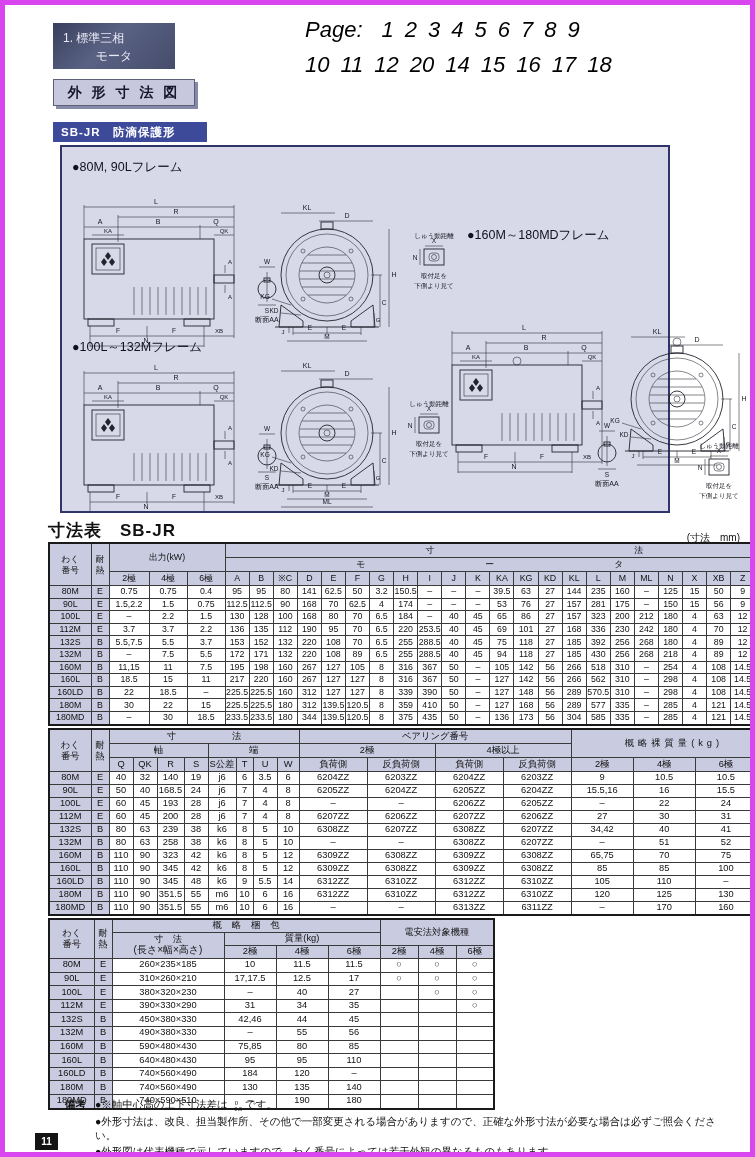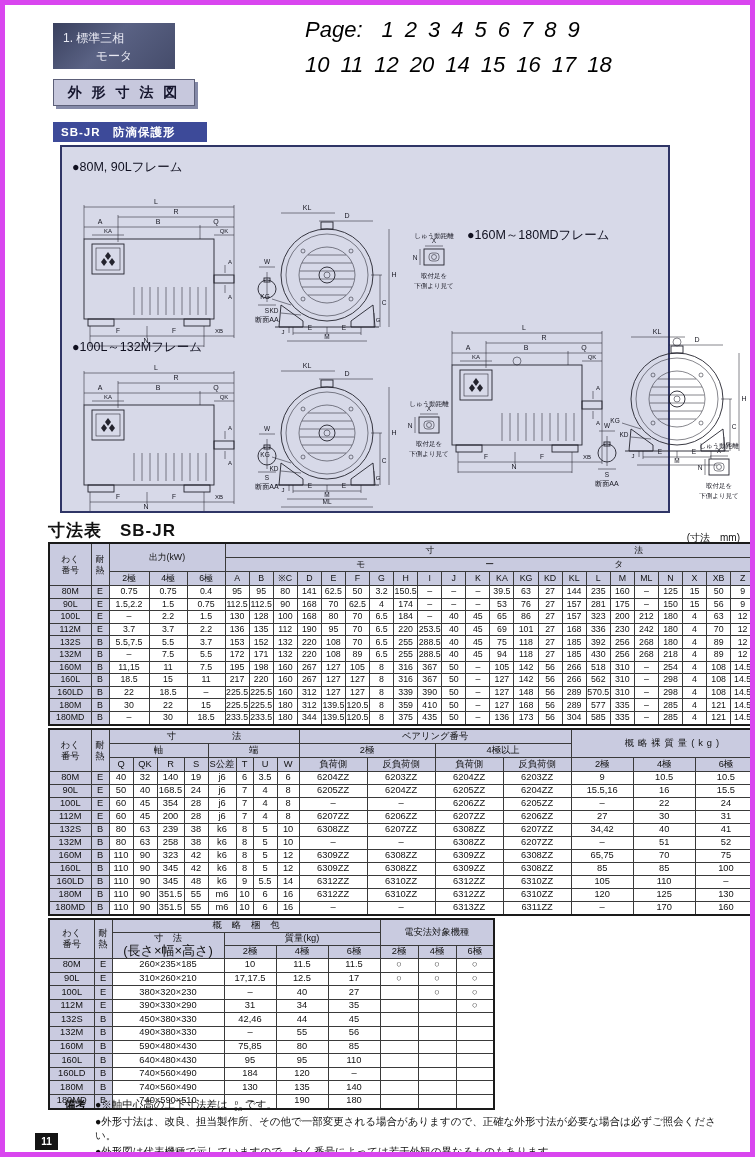--- a/index.html
+++ b/index.html
@@ -46,21 +46,21 @@
   .t2{position:absolute;left:43px;top:723px;width:708px;}
   .t2 th{font-size:9.3px;height:13px;} .t2 td{font-size:9.3px;height:12px;}
   .t3{position:absolute;left:43px;top:913px;width:445px;}
   .t3 th{font-size:9.3px;height:12px;} .t3 td{font-size:9.3px;height:12.6px;}
   .two-line span{display:block;line-height:1.15;}
   .sp-a{letter-spacing:200px;padding-left:200px;}
   .sp-b{letter-spacing:120px;padding-left:120px;}
   .sp-c{letter-spacing:56px;padding-left:56px;}
   .sp-d{letter-spacing:4px;padding-left:20px;margin-top:32px;}
   .sp-e{letter-spacing:10px;padding-left:10px;}
-  .sub{display:block;font-size:13px;letter-spacing:0;padding-left:0;}
+  .sub{display:block;font-size:10px;letter-spacing:0;padding-left:0;}
 
   
   .notes{position:absolute;left:60px;top:1093px;width:660px;font-family:"Liberation Serif",serif;
     font-size:10.5px;color:#111;display:flex;}
   .notes .nlabel{font-weight:bold;width:30px;flex:none;}
   .notes .nlines div{margin-bottom:2px;}
   .tol{display:inline-block;vertical-align:-3px;line-height:1;text-align:center;}
   .tol span{display:block;font-size:6.5px;font-style:normal;}
   .pageno{position:absolute;left:30px;top:1128px;width:23px;height:17px;background:#141414;color:#fff;
     font-size:10px;font-weight:bold;text-align:center;line-height:17px;}
@@ -759,21 +759,21 @@
           <td>6204ZZ</td>
           <td>15.5,16</td>
           <td>16</td>
           <td>15.5</td>
         </tr>
         <tr>
           <td class="lab">100L</td>
           <td class="lab">E</td>
           <td>60</td>
           <td>45</td>
-          <td>354</td>
+          <td>193</td>
           <td>28</td>
           <td>j6</td>
           <td>7</td>
           <td>4</td>
           <td>8</td>
           <td>–</td>
           <td>–</td>
           <td>6206ZZ</td>
           <td>6205ZZ</td>
           <td>–</td>

